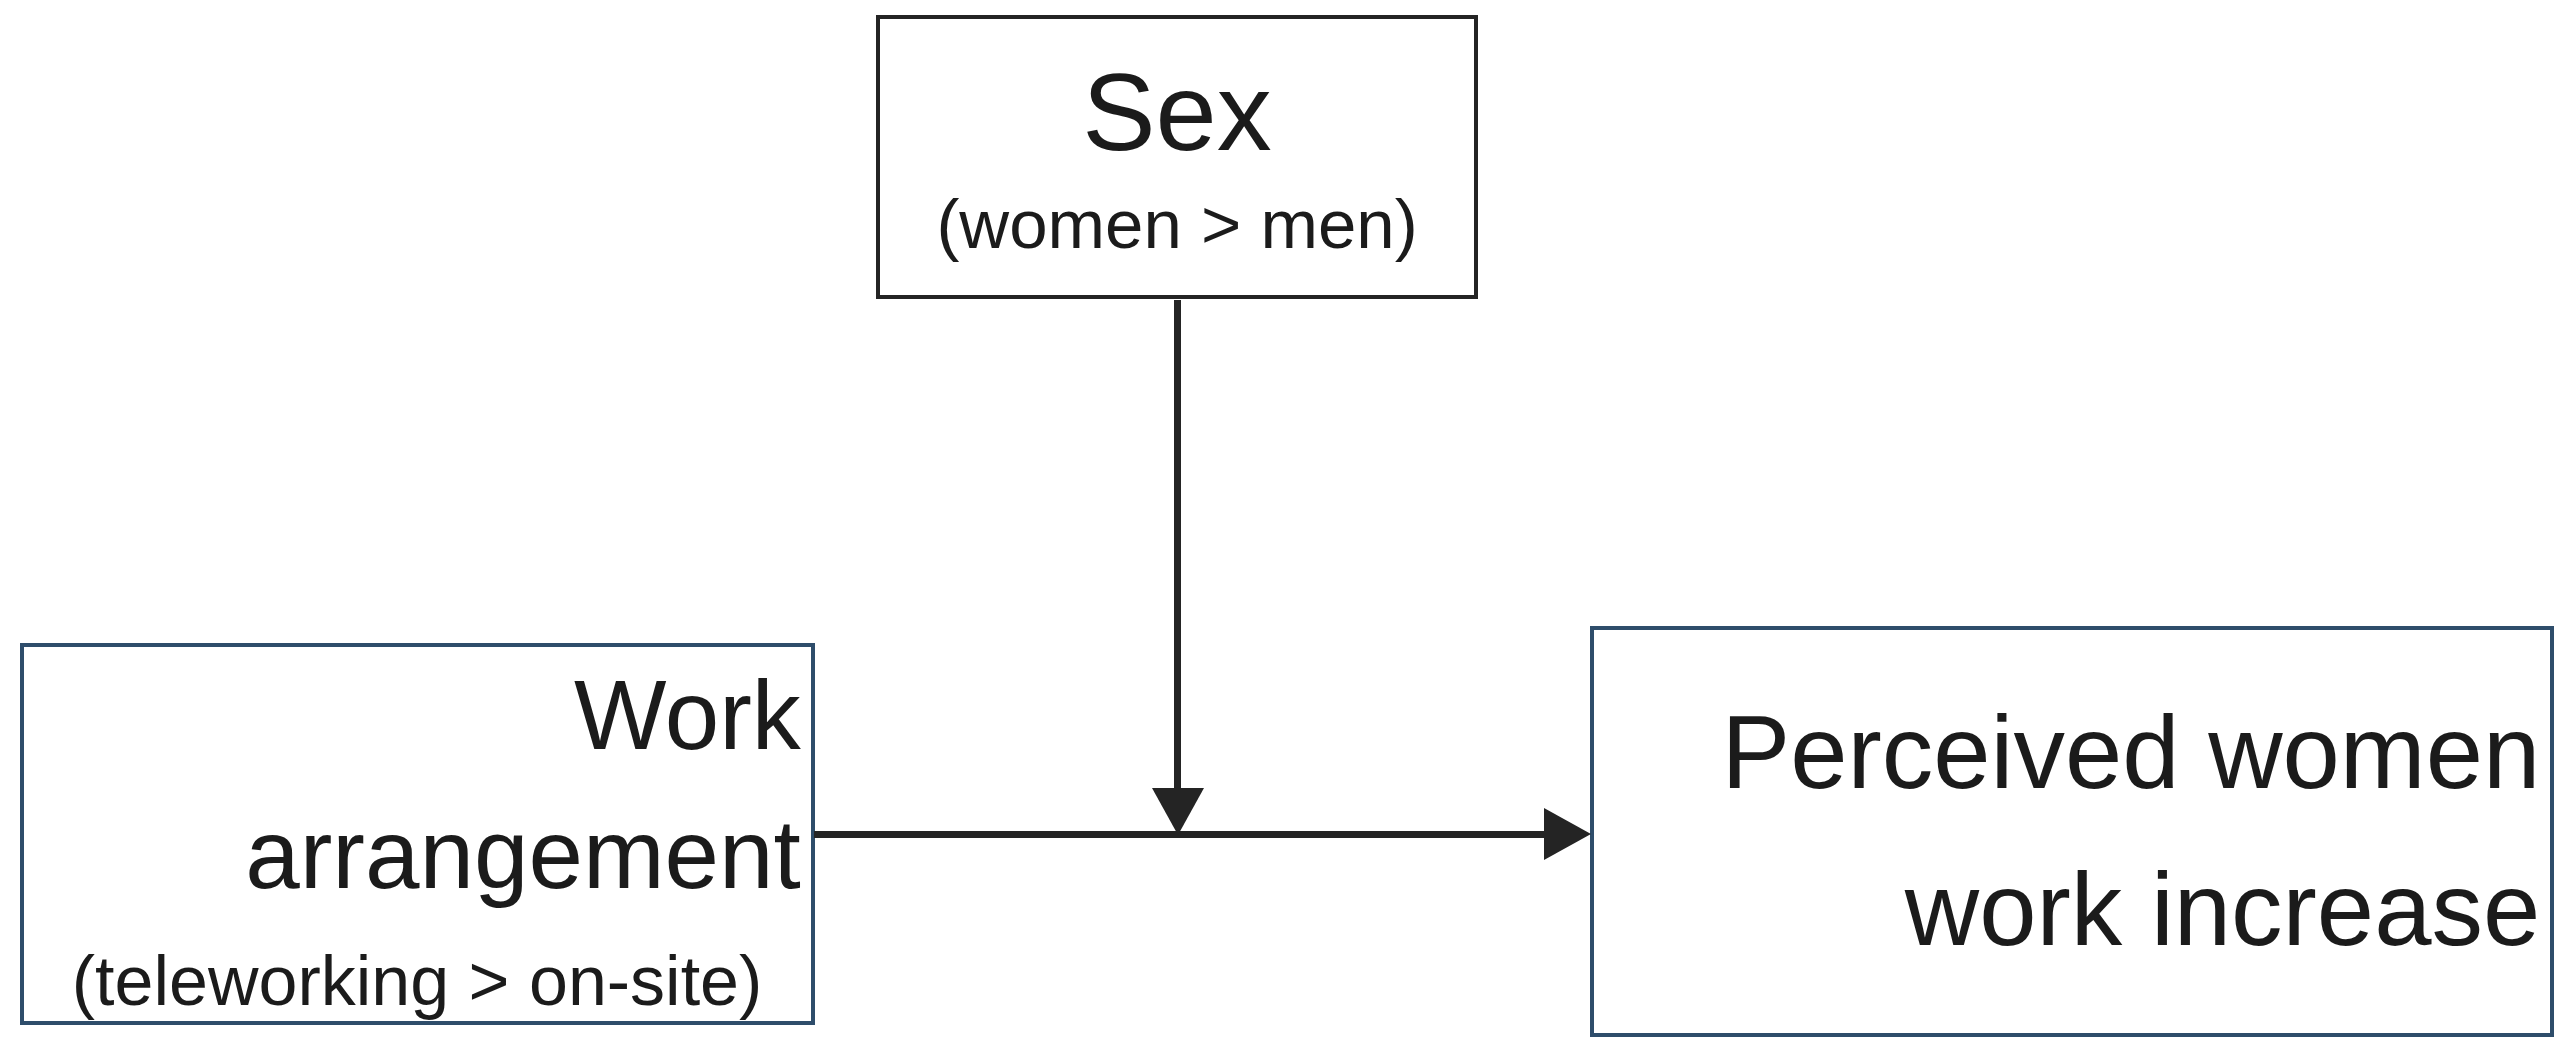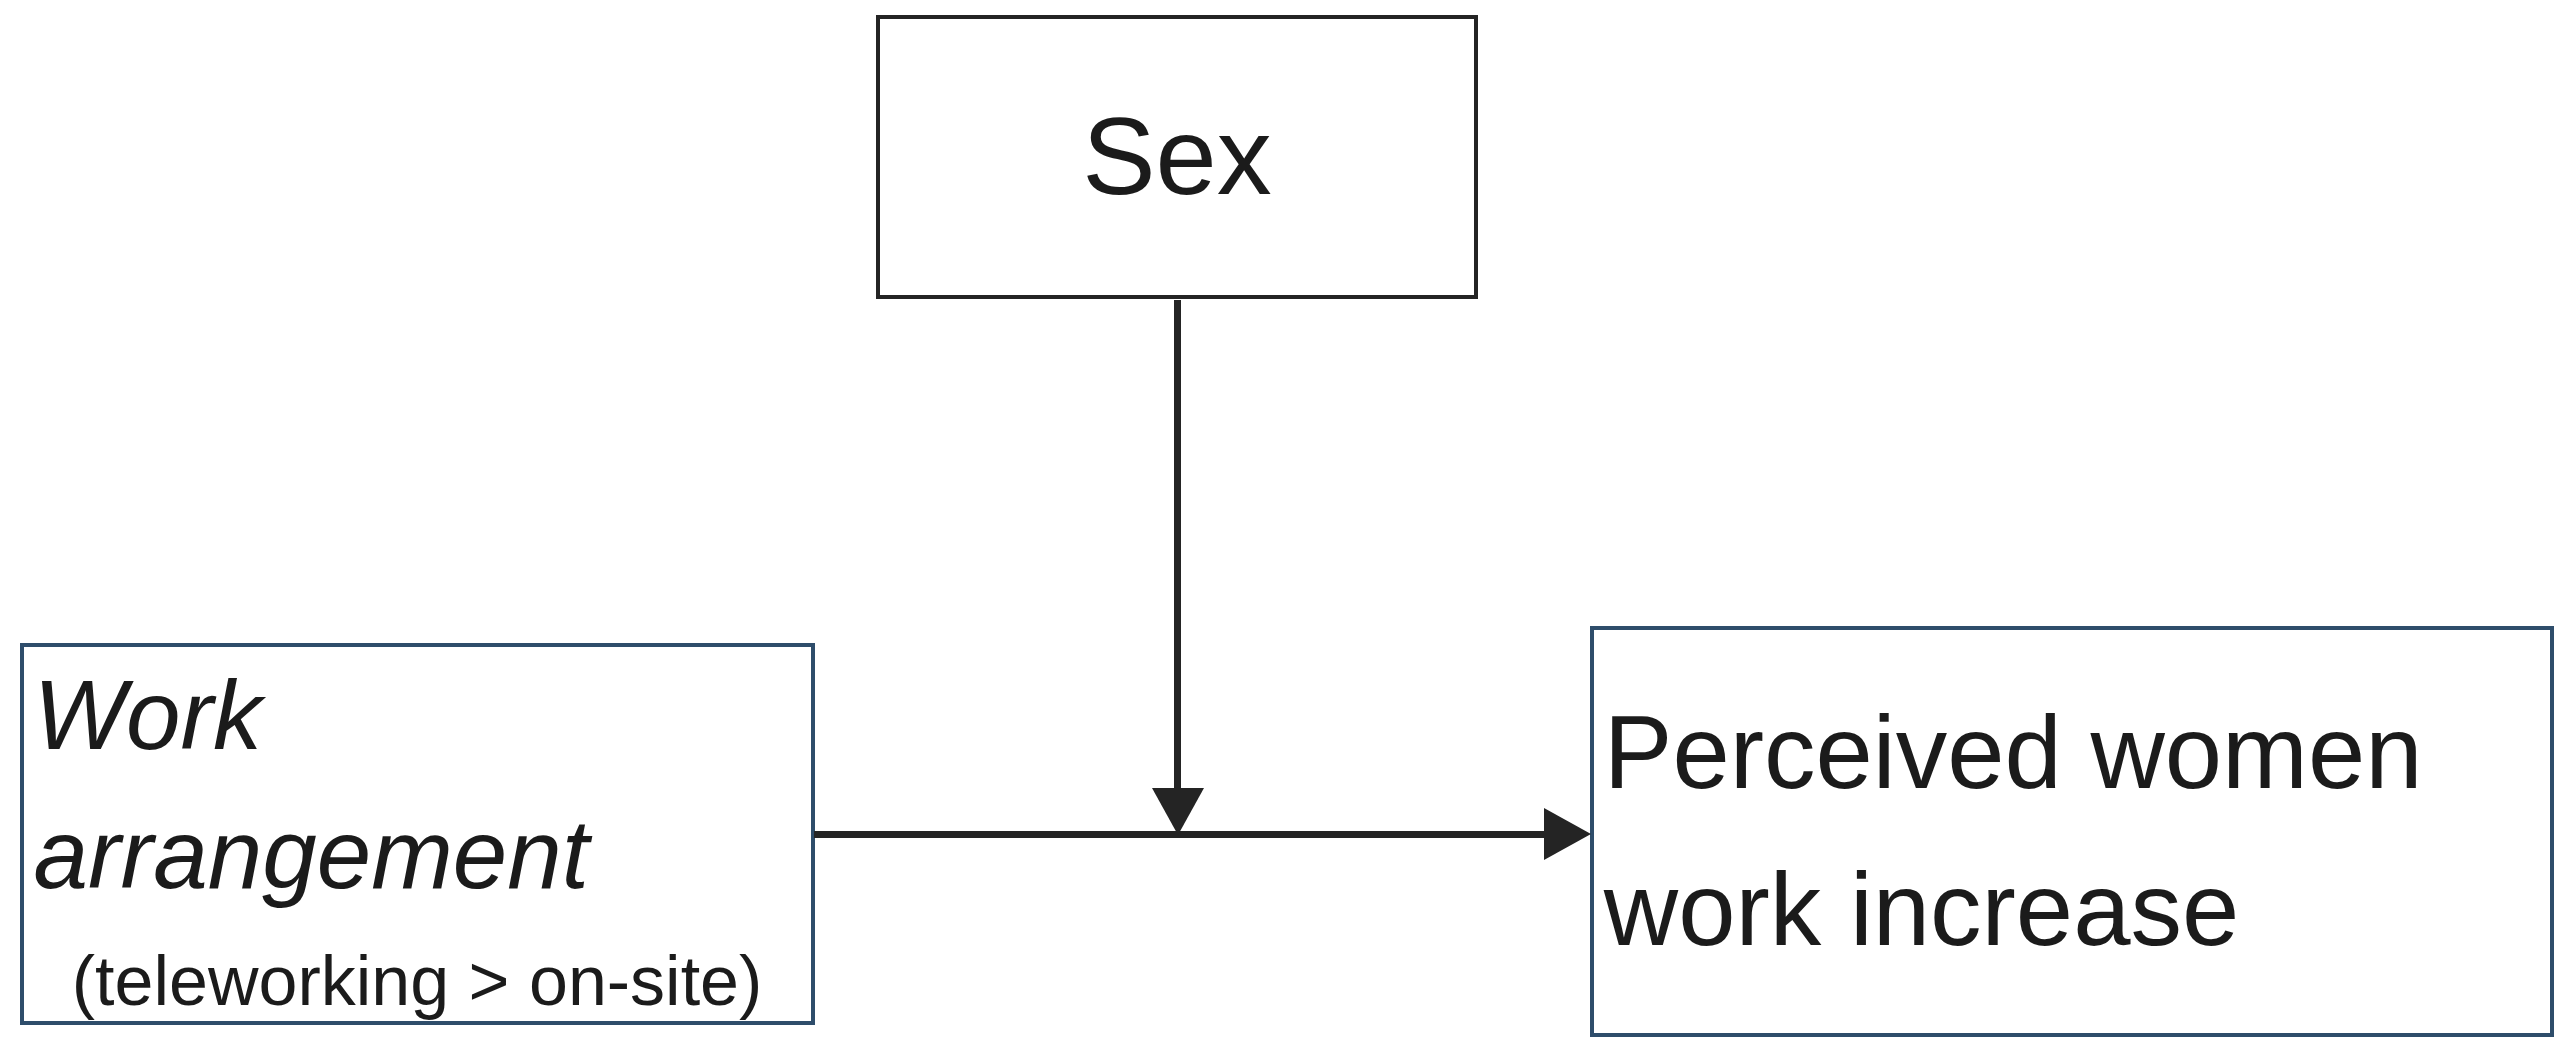--- a/index.html
+++ b/index.html
@@ -23,21 +23,21 @@
     width: 2576px; height: 1064px;
     background: var(--bg);
   }
   .node {
     position: absolute;
     background: var(--bg);
     display: flex;
     flex-direction: column;
     align-items: center;
     justify-content: center;
-    text-align: left;
+    text-align: right;
   }
   .node-title {
     font-size: 98px;
     line-height: 1.42;
     letter-spacing: 0px;
   }
   .node-subtitle {
     font-size: 70px;
     line-height: 1.15;
   }
@@ -49,21 +49,21 @@
   }
   .node-moderator .node-title { font-size: 110px; line-height: 1.15; }
   .node-moderator .node-subtitle { font-size: 69px; margin-top: 9.8px; }
   
   .node-predictor {
     left: 19.6px; top: 643px;
     width: 795px; height: 382px;
     border: 4.9px solid var(--predictor-border);
     padding: 0 9.8px;
   }
-  .node-predictor .node-title { font-size: 98px; line-height: 1.42; font-style: italic; }
+  .node-predictor .node-title { font-size: 98px; line-height: 1.42; }
   .node-predictor .node-subtitle { font-size: 70px; margin-top: 17px; }
   
   .node-outcome {
     left: 1590px; top: 626px;
     width: 964px; height: 411px;
     border: 4.9px solid var(--outcome-border);
     padding: 0 9.8px;
   }
   .node-outcome .node-title { font-size: 103px; line-height: 1.52; }
   
@@ -96,20 +96,21 @@
     border-top: 47px solid var(--arrow);
   }
 </style>
 </head>
 <body>
 
 <div class="stage">
 
   <div class="node node-moderator">
     <div class="node-title">Sex</div>
+    <div class="node-subtitle">(women &gt; men)</div>
   </div>
 
   <div class="node node-predictor">
     <div class="node-title">Work arrangement</div>
     <div class="node-subtitle">(teleworking &gt; on-site)</div>
   </div>
 
   <div class="node node-outcome">
     <div class="node-title">Perceived women work increase</div>
   </div>

